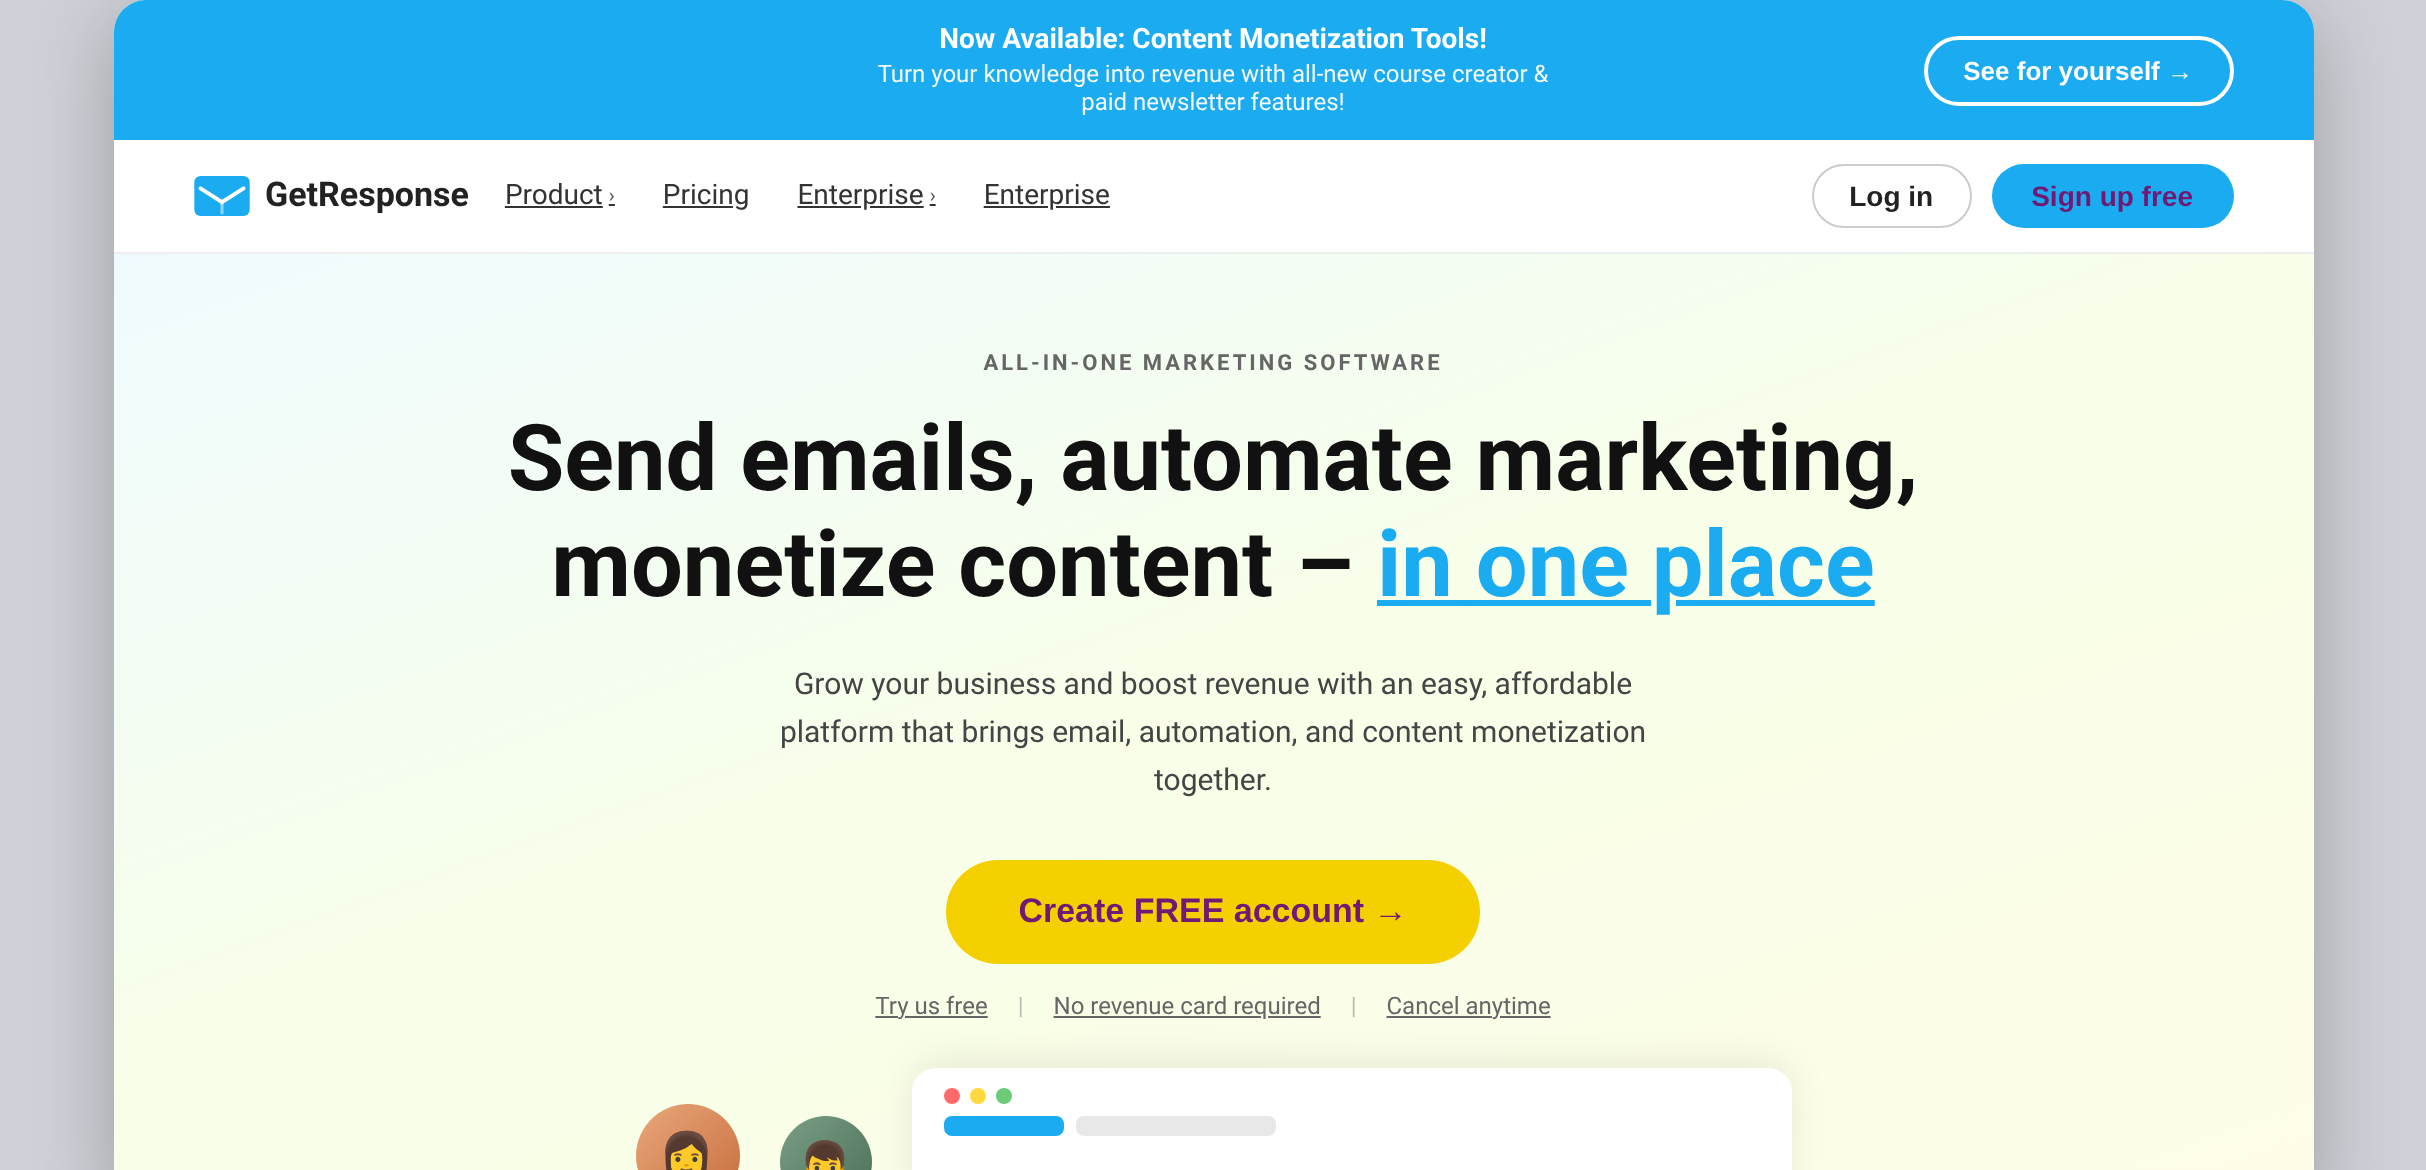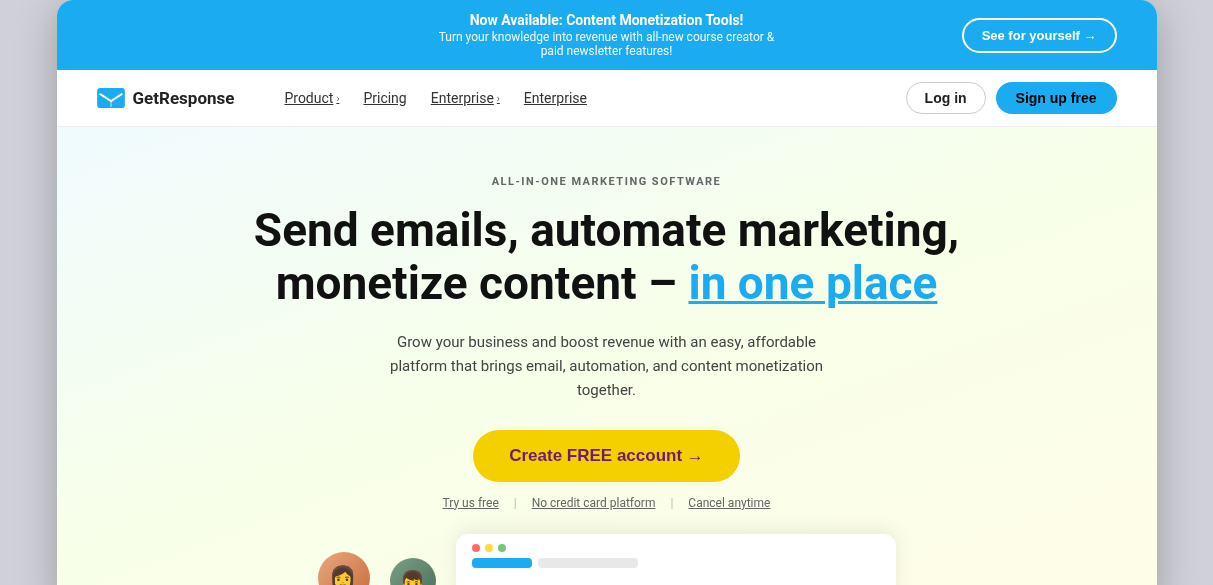--- a/index.html
+++ b/index.html
@@ -54,21 +54,20 @@
       align-items: center;
       gap: 4px;
     }
     
     .navbar {
       background: #fff;
       border-bottom: 1px solid #eee;
       padding: 12px 40px;
       display: flex;
       align-items: center;
-      gap: 32px;
     }
     .logo {
       display: flex;
       align-items: center;
       gap: 8px;
       margin-right: 8px;
     }
     .logo-icon {
       width: 28px;
       height: 20px;
@@ -110,21 +109,21 @@
       color: #222;
       padding: 7px 18px;
       border-radius: 24px;
       font-size: 14px;
       font-weight: 600;
       cursor: pointer;
     }
     .signup-btn {
       background: #1aabf0;
       border: none;
-      color: #000000;
+      color: #701a75;
       padding: 8px 20px;
       border-radius: 24px;
       font-size: 14px;
       font-weight: 600;
       cursor: pointer;
     }
     
     .hero {
       background: linear-gradient(160deg, #f0fbff 0%, #f8ffe8 50%, #fffde8 100%);
       padding: 48px 40px 0;
@@ -300,21 +299,21 @@
       <span>Send emails, automate marketing,</span><br>
       <span>monetize content – </span><span class="accent">in one place</span>
     </h1>
     <p class="hero-sub">Grow your business and boost revenue with an easy, affordable platform that brings email, automation, and content monetization together.</p>
     <div>
       <button class="cta-btn">Create FREE account →</button>
     </div>
     <div class="cta-note">
       <span>Try us free</span>
       <span class="separator">|</span>
-      <span>No credit card platform</span>
+      <span>No revenue card required</span>
       <span class="separator">|</span>
       <span>Cancel anytime</span>
     </div>
 
     <div class="preview-strip">
       <div class="avatar-circle-1">👩</div>
       <div class="avatar-circle-2">👦</div>
       <div class="dashboard-preview">
         <div class="dashboard-dots">
           <div class="dot dot-red"></div>

